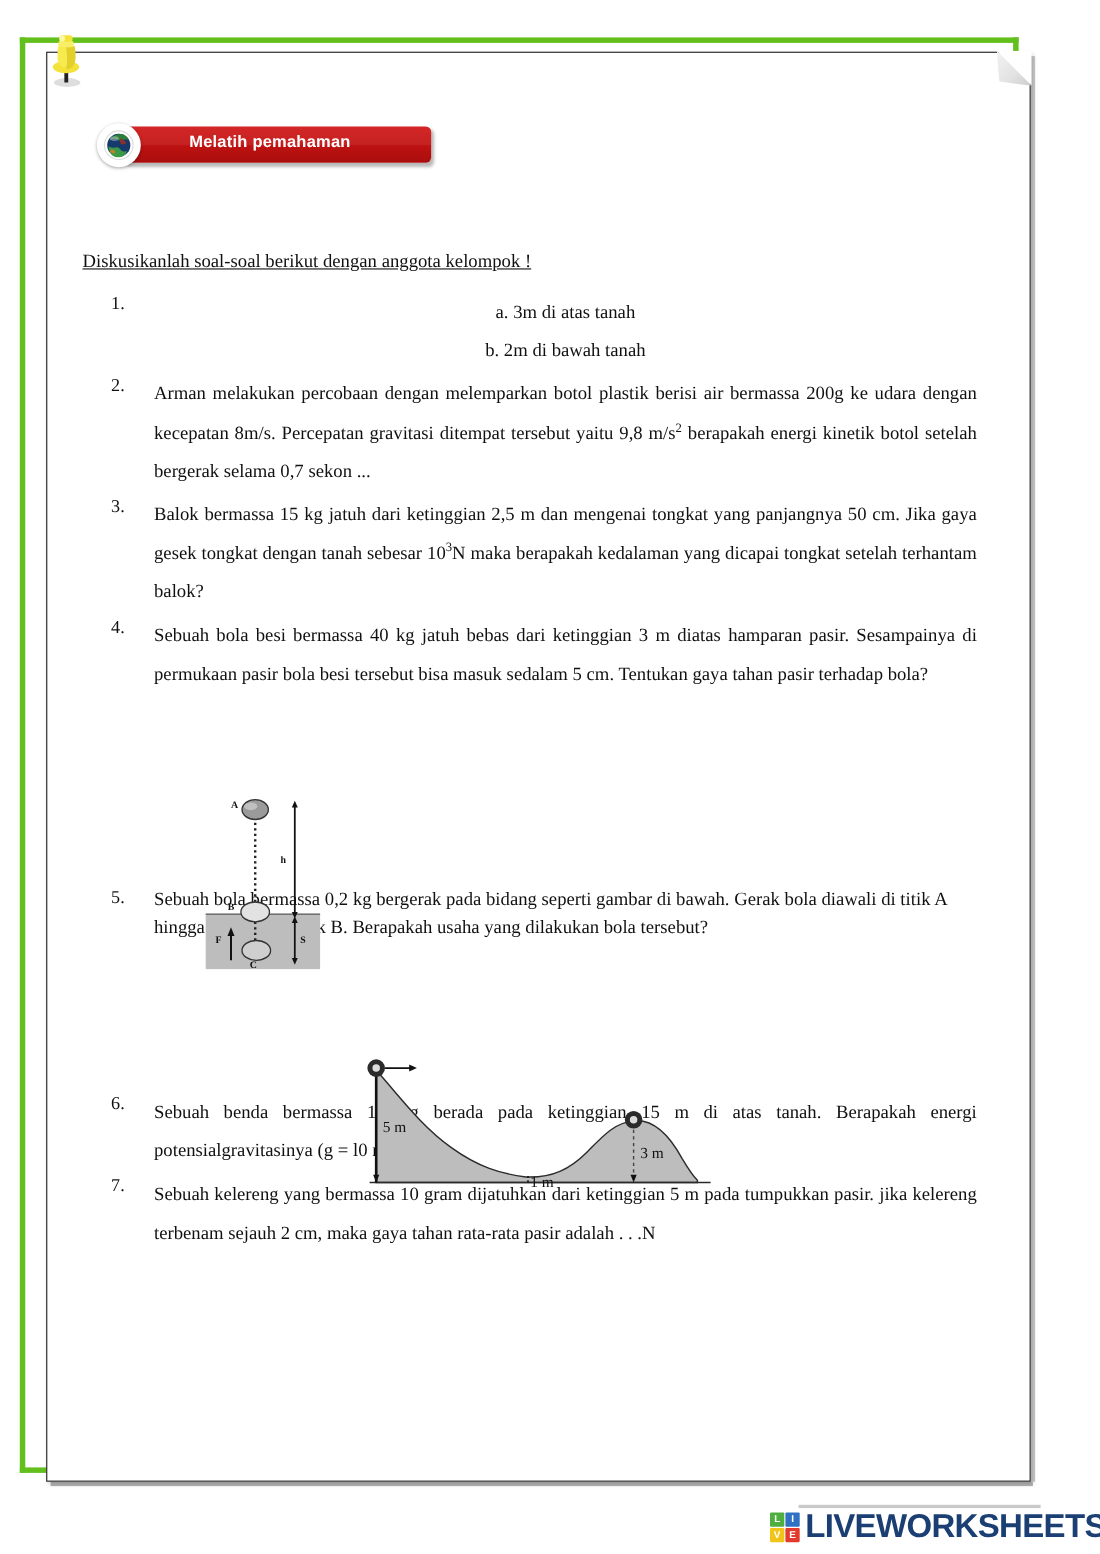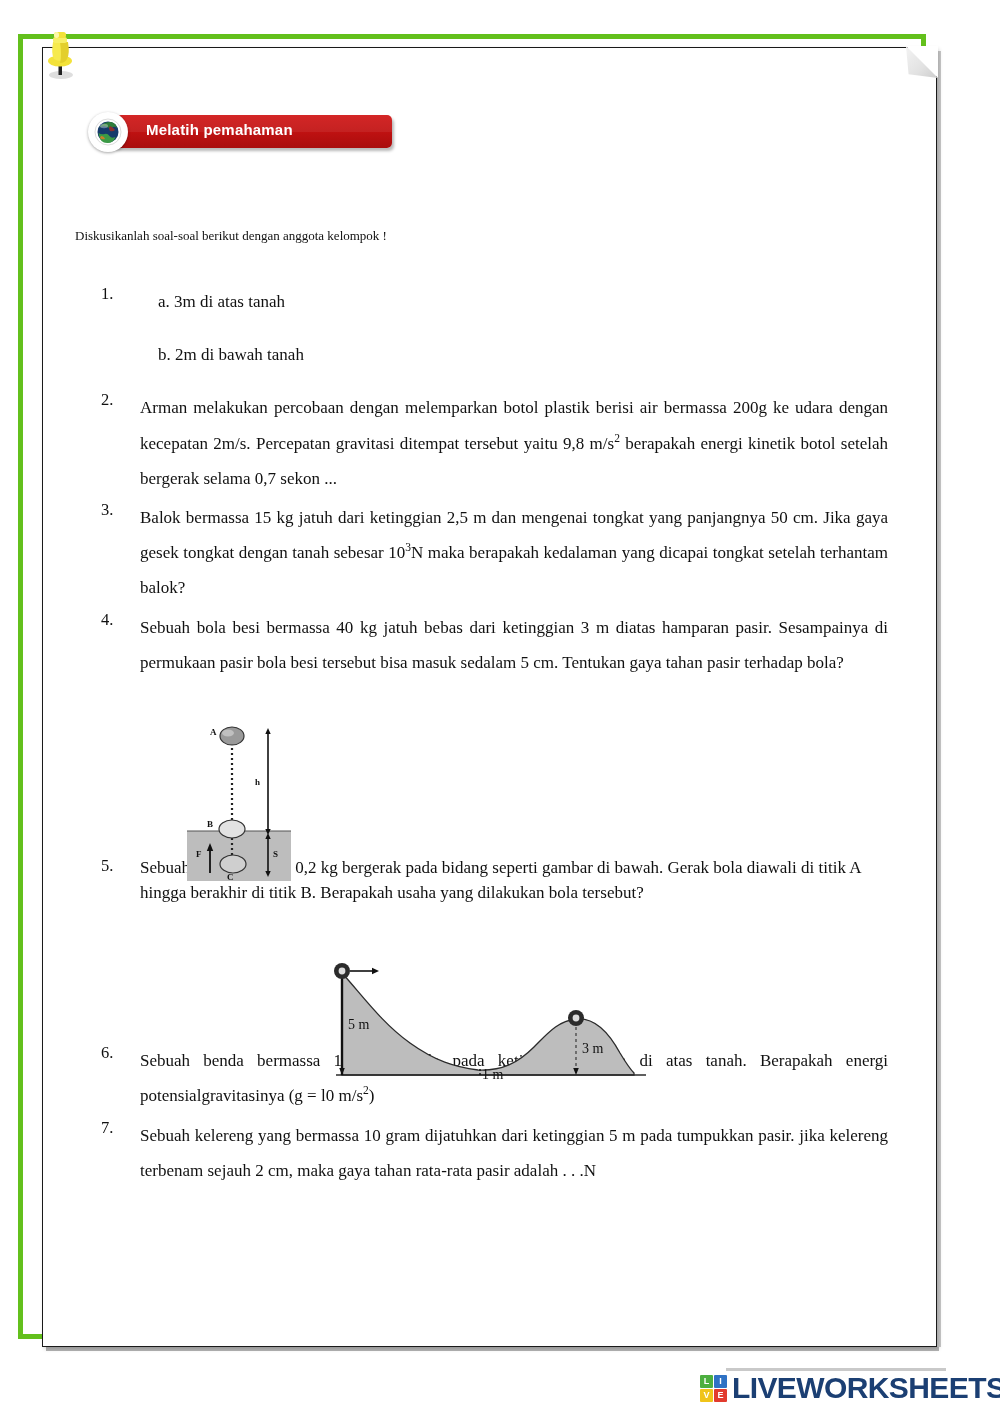--- a/index.html
+++ b/index.html
@@ -103,21 +103,21 @@
     box-shadow: 2px 3px 3px rgba(0,0,0,.28);
   }
   .badge-bar-inner {
     position: absolute;
     left: 0; right: 0; top: 0; height: 50%;
     border-radius: 5px 5px 0 0;
     background: rgba(255,255,255,.07);
   }
   .badge-text {
     position: absolute;
-    left: 58px;
+    left: 84px;
     top: 9px;
     color: #ffffff;
     font-family: "Liberation Sans", sans-serif;
     font-weight: bold;
     font-size: 15px;
     letter-spacing: .2px;
     white-space: nowrap;
   }
   .badge-globe {
     position: absolute;
@@ -130,22 +130,23 @@
     box-shadow: 0 1px 3px rgba(0,0,0,.35);
     display: flex;
     align-items: center;
     justify-content: center;
   }
 
   .intro {
     position: absolute;
     left: 75px;
     top: 228px;
-    font-size: 13px;
+    font-size: 17px;
     color: #111;
+    text-decoration: underline;
   }
 
   ol.qlist {
     position: absolute;
     left: 88px;
     top: 266px;
     width: 800px;
     margin: 0;
     padding: 0;
     list-style: none;
@@ -167,21 +168,22 @@
     color: #111;
     text-align: justify;
     line-height: 2.07;
     margin: 0;
   }
   .qtext.tight { line-height: 1.45; text-align: left; }
   .sub {
     font-size: 17px;
     color: #111;
     line-height: 2.07;
-    margin: 18px;
+    margin: 0;
+    text-align: center;
   }
   .it { }
   sup { font-size: .68em; vertical-align: super; line-height: 0; }
 
   
   .fig1 { position: absolute; left: 185px; top: 723px; width: 120px; height: 160px; }
   
   .fig2 { position: absolute; left: 330px; top: 961px; width: 320px; height: 125px; }
 
   
@@ -284,21 +286,21 @@
     <ol class="qlist">
 
       <li class="q">
         <span class="num">1.</span>
         <p class="sub">a. 3m di atas tanah</p>
         <p class="sub">b. 2m di bawah tanah</p>
       </li>
 
       <li class="q">
         <span class="num">2.</span>
-        <p class="qtext"><span>Arman melakukan percobaan dengan melemparkan botol plastik berisi air bermassa 200g ke udara dengan kecepatan 2m/s. Percepatan gravitasi ditempat tersebut yaitu 9,8 m/s</span><sup>2</sup><span> berapakah energi kinetik botol setelah bergerak selama 0,7 sekon ...</span></p>
+        <p class="qtext"><span>Arman melakukan percobaan dengan melemparkan botol plastik berisi air bermassa 200g ke udara dengan kecepatan 8m/s. Percepatan gravitasi ditempat tersebut yaitu 9,8 m/s</span><sup>2</sup><span> berapakah energi kinetik botol setelah bergerak selama 0,7 sekon ...</span></p>
       </li>
 
       <li class="q">
         <span class="num">3.</span>
         <p class="qtext"><span>Balok bermassa 15 kg jatuh dari ketinggian 2,5 m dan mengenai tongkat yang panjangnya 50 cm. Jika gaya gesek tongkat dengan tanah sebesar 10</span><sup>3</sup><span>N maka berapakah kedalaman yang dicapai tongkat setelah terhantam balok?</span></p>
       </li>
 
       <li class="q">
         <span class="num">4.</span>
         <p class="qtext"><span>Sebuah bola besi bermassa 40 </span><span class="it">kg</span><span> jatuh bebas dari ketinggian 3 </span><span class="it">m</span><span> diatas hamparan pasir. Sesampainya di permukaan pasir bola besi tersebut bisa masuk sedalam 5 </span><span class="it">cm</span><span>. Tentukan gaya tahan pasir terhadap bola?</span></p>

